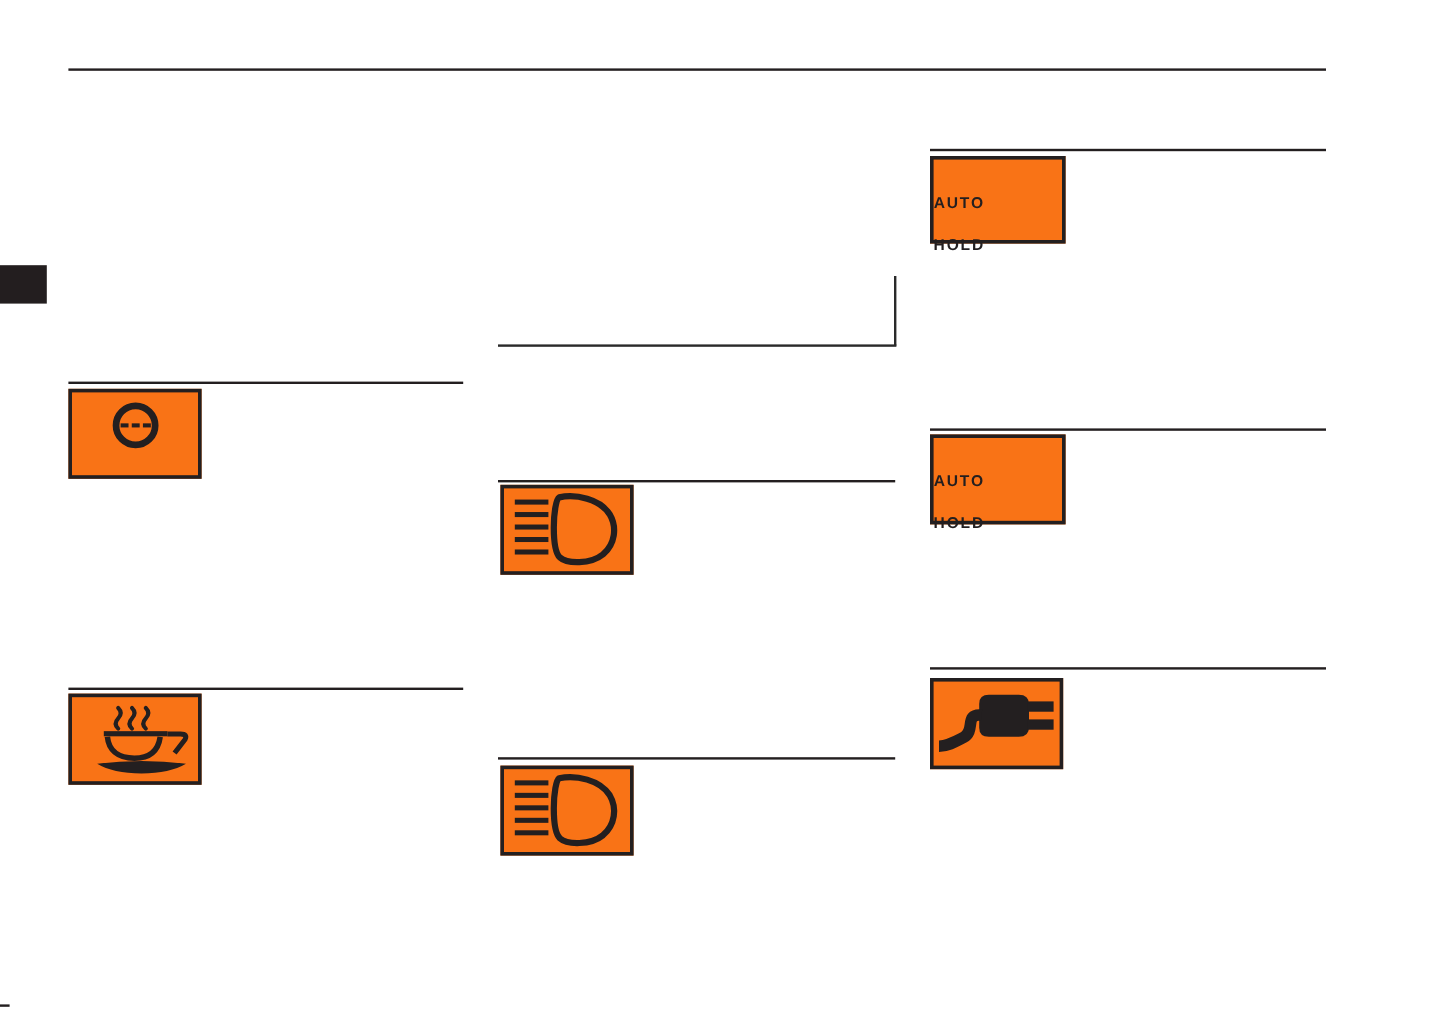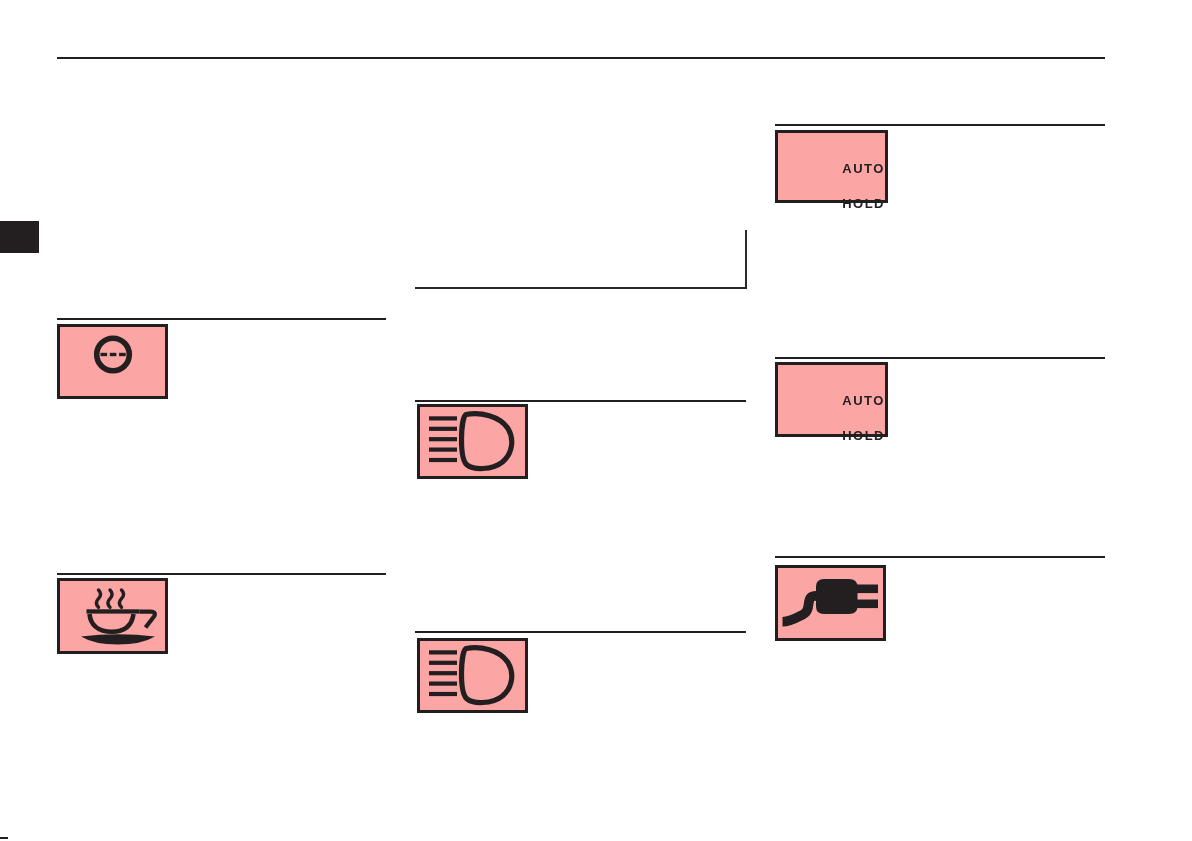--- a/index.html
+++ b/index.html
@@ -12,23 +12,23 @@
     overflow:hidden;
   }
   .rule{position:absolute;height:2px;background:#231f20;}
   .rule-top{position:absolute;height:2.4px;background:#231f20;}
   .thinline{position:absolute;background:#2a2a2a;}
   .chapter-tab{position:absolute;background:#231e1f;}
   .page-tick{position:absolute;background:#231f20;}
   .ind-box{
     position:absolute;
     border:3px solid #231f20;
-    background:#fca5a5;
+    background:#f97316;
     box-sizing:border-box;
-    display:flex;align-items:flex-end;justify-content:center;
+    display:flex;align-items:flex-start;justify-content:center;
   }
   .ind-box svg{display:block;}
   .autohold-box{flex-direction:column;justify-content:flex-start;padding-top:5px;}
   .autohold-text{
     margin-top:2px;
     font-weight:bold;
     font-size:13px;
     line-height:11.5px;
     letter-spacing:1.5px;
     text-align:center;

